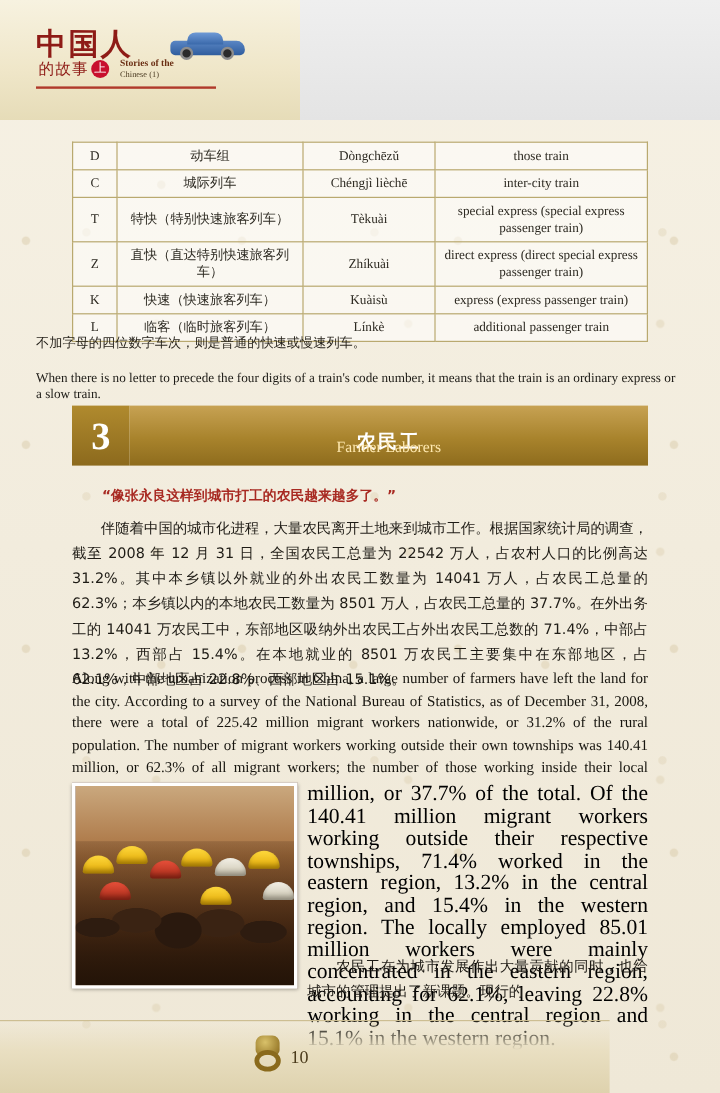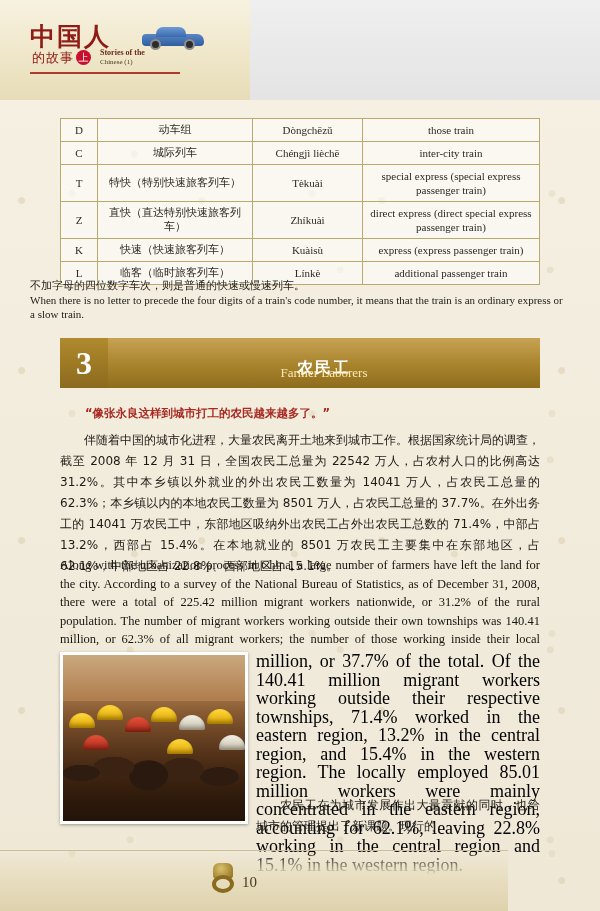--- a/index.html
+++ b/index.html
@@ -175,21 +175,21 @@
 
   .note {
     position: absolute;
     top: 278px; left: 30px;
     width: 540px;
   }
   .note-cn {
     font-family: "DejaVu Sans", sans-serif;
     font-size: 11px;
     color: #231f18;
-    margin-bottom: 0;
+    margin-bottom: 15px;
   }
   .note-en {
     font-size: 11px;
     color: #1d1b16;
     line-height: 14px;
   }
 
   
   .section {
     position: absolute;

